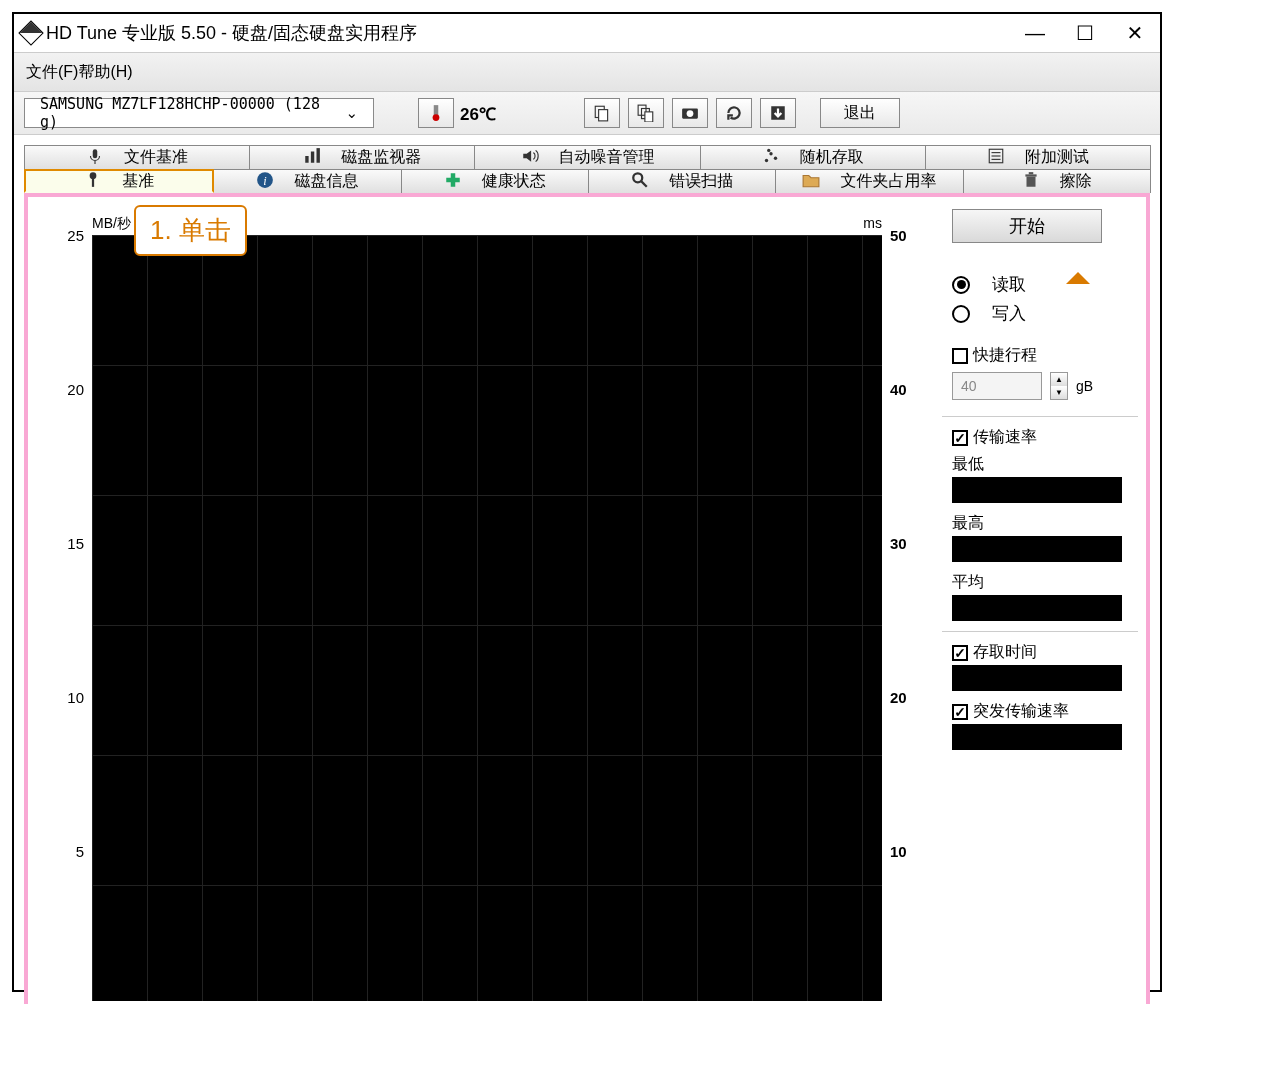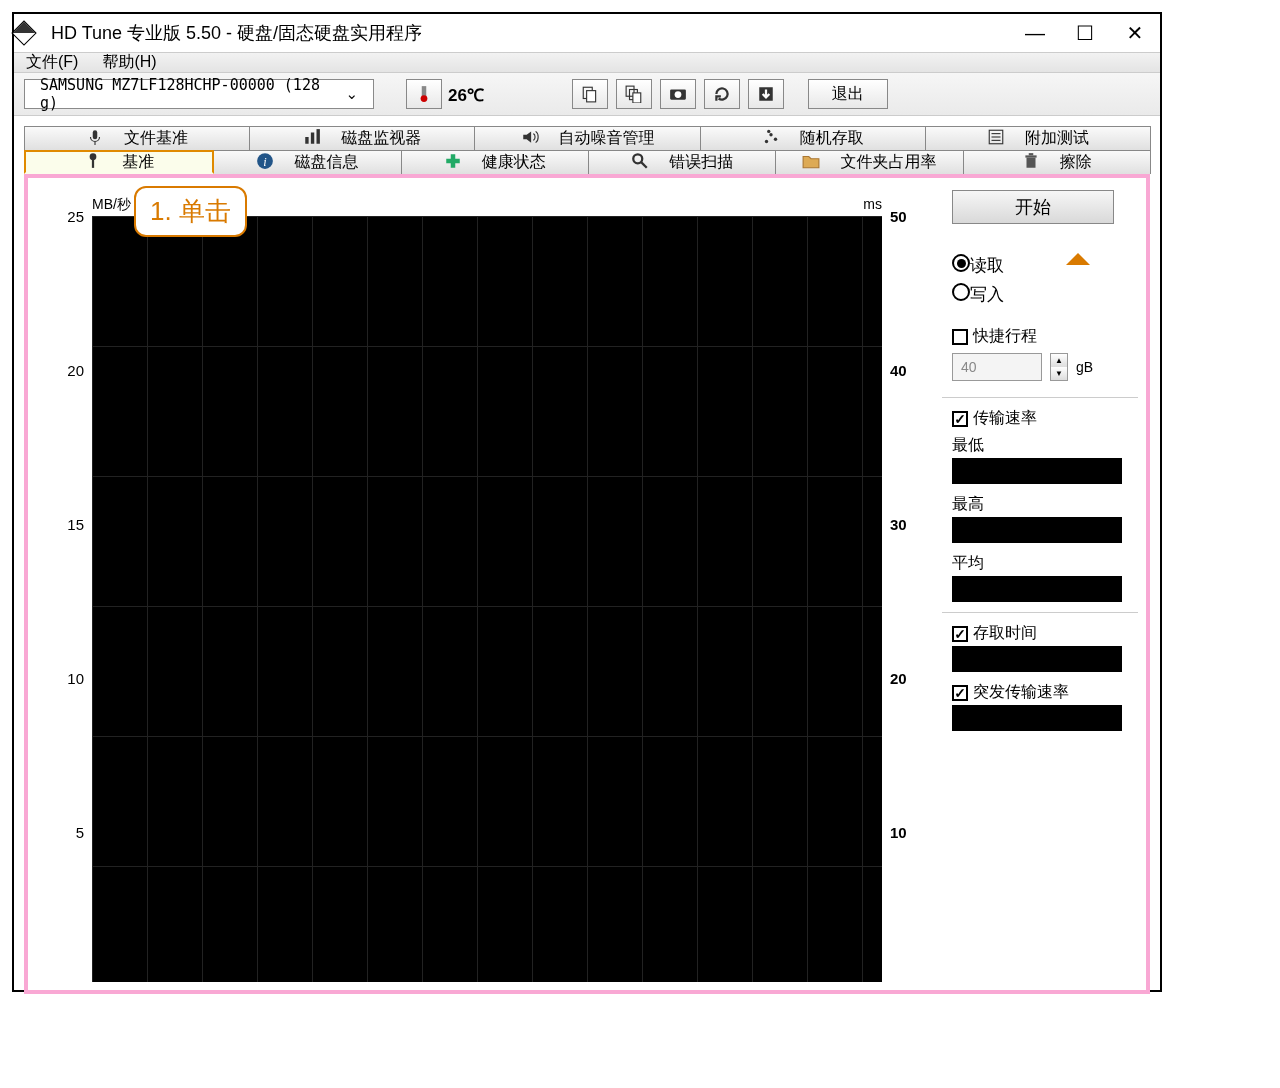--- a/index.html
+++ b/index.html
@@ -13,39 +13,38 @@
   margin: 12px;
   border: 2px solid #000;
   background: #fff;
   width: 1150px;
   height: 980px;
   position: relative;
 }
 .titlebar {
   height: 38px;
   display: flex; align-items: center;
-  padding-left: 1px;
+  padding-left: 8px;
   font-size: 18px;
   background: #fff;
-  gap: 12px;
 }
 .titlebar .appicon {
   width: 18px; height: 18px; margin-right: 6px;
   background: linear-gradient(135deg,#333 50%,#fff 50%);
   border: 1px solid #000; transform: rotate(45deg);
 }
 .titlebar .wincontrols {
   margin-left: auto; display: flex; gap: 0;
 }
 .titlebar .wincontrols div {
   width: 50px; height: 36px; display:flex;align-items:center;justify-content:center;
   font-size: 20px; cursor: pointer;
 }
 .menubar {
-  height: 21px; display:flex; align-items:center; gap: 24px;
+  height: 40px; display:flex; align-items:center; 
   padding-left: 12px;
   background: linear-gradient(#f2f2f2,#e4e4e4);
   border-top: 1px solid #ccc; border-bottom: 1px solid #ccc;
   font-size: 16px;
 }
 .toolbar {
   padding: 6px 10px;
   display:flex; align-items:center; gap:8px;
   background: linear-gradient(#f6f6f6,#eaeaea);
   border-bottom:1px solid #ccc;
@@ -54,21 +53,21 @@
   width: 350px; height: 30px;
   border:1px solid #8a8a8a; background: #fff;
   display:flex;align-items:center;justify-content:space-between;
   padding:0 15px; font-family: monospace; font-size:15px;
 }
 .drive-select .chev {font-family:sans-serif;}
 .iconbtn {
   width: 36px; height:30px; border:1px solid #888; background:linear-gradient(#fff,#e8e8e8);
   display:flex;align-items:center;justify-content:center; cursor:pointer;
 }
-.tempbox {display:flex;align-items:center;gap:6px;margin-left:24px;margin-right:80px;}
+.tempbox {display:flex;align-items:center;gap:6px;margin-left:36px;margin-right:80px;}
 .tempbox .val{font-weight:bold;font-size:17px;}
 .exit-btn {
   width:80px;height:30px;border:1px solid #888;background:linear-gradient(#fff,#e8e8e8);
   font-size:16px;cursor:pointer;margin-left:16px;
 }
 .tabarea{
   margin:10px; position:relative;
 }
 .tabrow{display:flex;}
 .tab{
@@ -102,40 +101,40 @@
 }
 .ylabel-left{position:absolute;left:0;top:0;width:54px;height:100%;}
 .ylabel-right{position:absolute;right:0;top:0;width:54px;height:100%;}
 .ytick{position:absolute;right:6px;font-size:15px;transform:translateY(-50%);}
 .ytick.r{left:6px;right:auto;font-weight:bold;}
 .unitlabel{position:absolute;top:10px;font-size:14px;}
 .rightpanel{
   width:200px;padding:4px 0 0 4px;
 }
 .start-btn{
-  display:block;width:162px;height:34px;margin:0 0 0 10px;
+  display:block;width:150px;height:34px;margin:0 0 0 10px;
   background:linear-gradient(#f6f6f6,#d9d9d9);
   border:1px solid #888;font-size:18px;cursor:pointer;
 }
 .radio-group{margin:30px 0 20px 10px;font-size:17px;}
-.radio-group label{display:flex;gap:0;margin-bottom:6px;}
+.radio-group label{display:flex;align-items:center;gap:22px;margin-bottom:6px;}
 .rcircle{width:18px;height:18px;border:2px solid #000;border-radius:50%;display:inline-flex;align-items:center;justify-content:center;}
 .rcircle.sel::after{content:"";width:9px;height:9px;background:#000;border-radius:50%;}
 .chk{width:16px;height:16px;border:2px solid #000;display:inline-flex;align-items:center;justify-content:center;vertical-align:middle;margin-right:5px;}
 .chk.on::after{content:"✓";font-size:14px;font-weight:bold;line-height:1;}
 .numinput{display:flex;align-items:center;gap:8px;margin:6px 0 16px 10px;}
 .numinput .box{width:90px;height:28px;border:1px solid #999;display:flex;align-items:center;padding-left:8px;background:#f4f4f4;color:#888;}
 .numinput .spin{width:18px;height:28px;border:1px solid #999;display:flex;flex-direction:column;}
 .numinput .spin div{flex:1;display:flex;align-items:center;justify-content:center;font-size:8px;background:linear-gradient(#fff,#ddd);}
 .divider{border:none;border-top:1px solid #ccc;margin:10px 0;}
 .section-lbl{font-size:16px;margin:6px 0 2px 10px;}
 .blackval{width:170px;height:26px;background:#000;margin:2px 0 10px 10px;}
 .callout{
   position:absolute;
-  background:#fff;border:2px solid #d97a00;border-radius:12px;
+  background:#fff;border:2px solid #d97a00;border-radius:6px;
   padding:6px 14px;font-size:26px;color:#d97a00;
   z-index:10;
 }
 .callout-pointer{
   position:absolute;width:0;height:0;
   border:12px solid transparent;z-index:9;
 }
 .icon16{width:18px;height:18px;display:inline-block;}
 svg{display:block;}
 </style>

